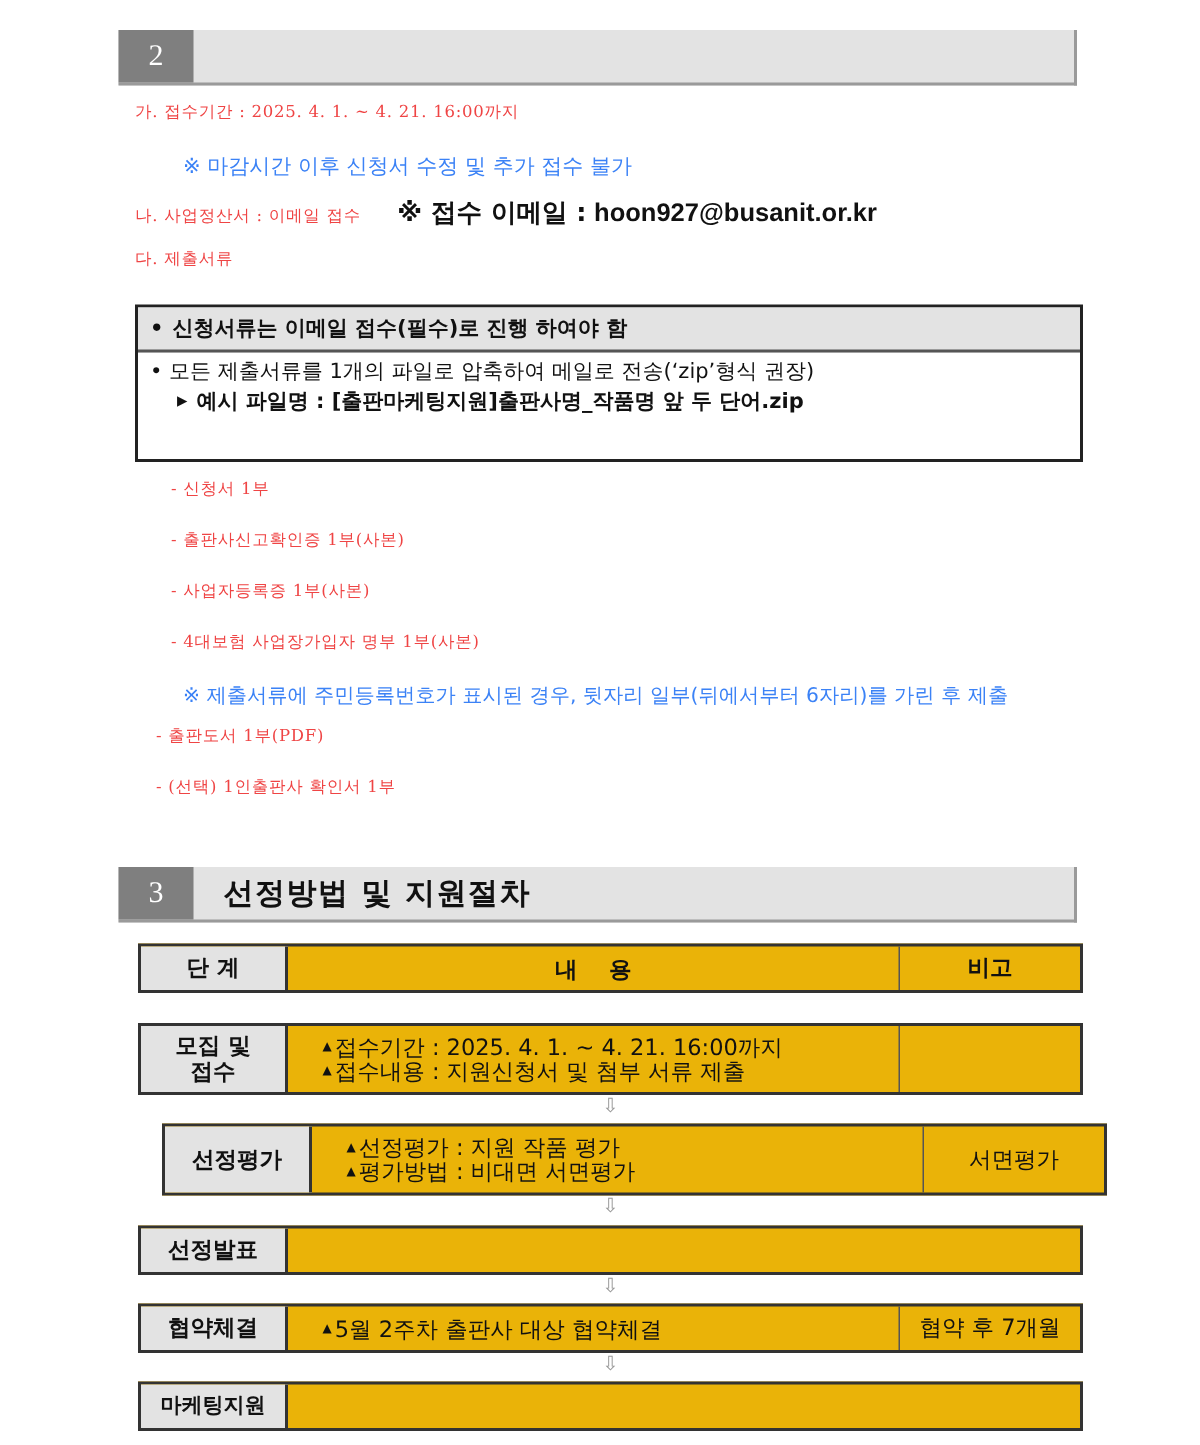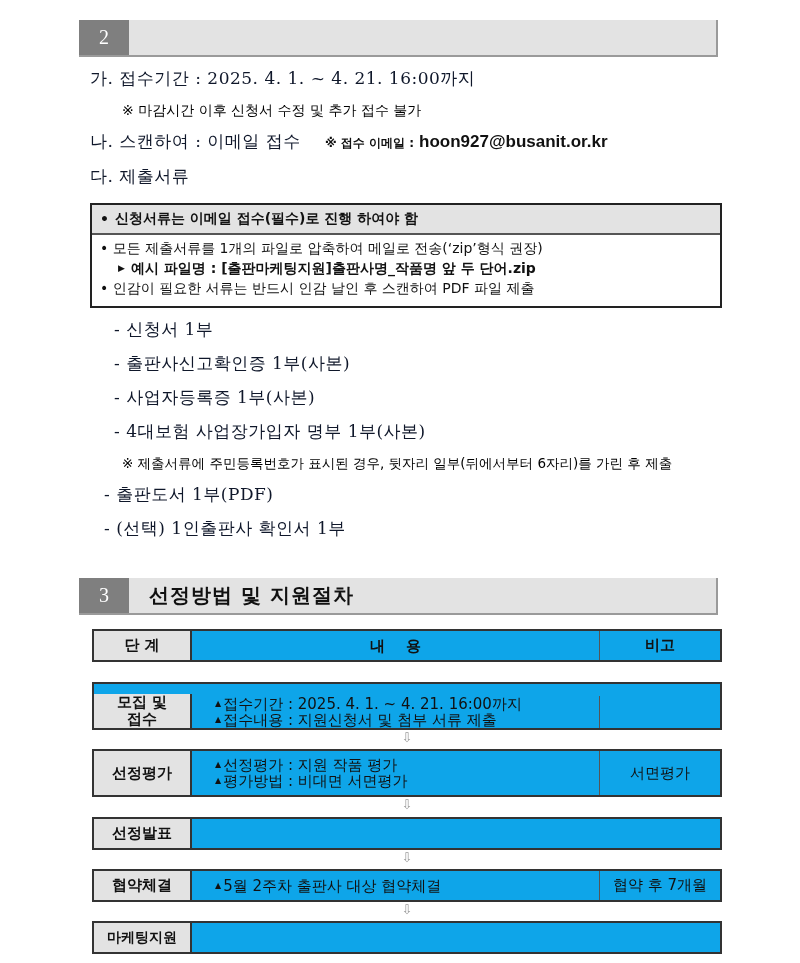--- a/index.html
+++ b/index.html
@@ -22,46 +22,46 @@
     display: flex; align-items: center; justify-content: center;
   }
   .sec-title {
     position: absolute; left: 70px; top: 4px; font-size: 20px; font-weight: bold;
     letter-spacing: 1px; color: #111;
   }
 
   
   .line-serif {
     position: absolute; font-family: "DejaVu Serif", "Liberation Serif", serif;
-    font-size: 17px; color: #0f172a; white-space: nowrap; letter-spacing: 0.5px;
+    font-size: 11px; color: #ef4444; white-space: nowrap; letter-spacing: 0.5px;
   }
   .line-sans {
     position: absolute; font-family: "DejaVu Sans", "Liberation Sans", sans-serif;
-    font-size: 14px; color: #000000; white-space: nowrap;
+    font-size: 14px; color: #3b82f6; white-space: nowrap;
   }
-  .email-bold { font-family: "DejaVu Sans", "Liberation Sans", sans-serif; font-weight: bold; font-size: 12px; color: #111; margin-top: 32px; }
+  .email-bold { font-family: "DejaVu Sans", "Liberation Sans", sans-serif; font-weight: bold; font-size: 17px; color: #111; margin-top: 32px; }
   .email-addr { font-family: "Liberation Sans", "DejaVu Sans", sans-serif; font-weight: bold; font-size: 17px; color: #111; }
 
   
   .notice {
     position: absolute; left: 90px; top: 203px; width: 632px; height: 105px;
     border: 2px solid #222; box-sizing: border-box;
   }
   .notice-head {
     height: 30px; background: #e3e3e3; border-bottom: 2px solid #555;
     font-size: 14px; font-weight: bold; display: flex; align-items: center; padding-left: 8px;
     box-sizing: border-box;
   }
   .notice-body { padding: 3px 8px; font-size: 14px; line-height: 20px; }
   .notice-body .row { white-space: nowrap; }
   .notice-body .sub { padding-left: 18px; font-weight: bold; }
   .tri-right { font-size: 9px; margin-right: 6px; vertical-align: 2px; }
 
   
-  .ptable { position: absolute; left: 92px; width: 630px; box-sizing: border-box; border: 2px solid #333; border-left-width: 2px; display: flex; background: #0ea5e9; }
+  .ptable { position: absolute; left: 92px; width: 630px; box-sizing: border-box; border: 2px solid #333; border-left-width: 2px; display: flex; background: #eab308; }
   .pc-stage {
     width: 98px; background: #e3e3e3; border-right: 2px solid #333; box-sizing: border-box;
     display: flex; align-items: center; justify-content: center; text-align: center;
     font-weight: bold; font-size: 15px; line-height: 17px;
   }
   .pc-content {
     width: 408px; border-right: 1px solid #555; box-sizing: border-box;
     display: flex; flex-direction: column; justify-content: center; padding-left: 23px;
     font-size: 15px; line-height: 16px;
   }
@@ -77,37 +77,36 @@
 <body>
 
 <div class="sec-bar" style="top:20px;">
   <div class="sec-num">2</div>
 </div>
 
 <div class="line-serif" style="left:90px; top:67px;">가. 접수기간 : 2025. 4. 1. ~ 4. 21. 16:00까지</div>
 <div class="line-sans" style="left:122px; top:102px; font-size:14px;">※ 마감시간 이후 신청서 수정 및 추가 접수 불가</div>
 
 <div class="abs" style="left:90px; top:130px; white-space:nowrap;">
-  <span class="line-serif" style="position:static;">나. 스캔하여 : 이메일 접수</span>
+  <span class="line-serif" style="position:static;">나. 사업정산서 : 이메일 접수</span>
   <span style="display:inline-block; width:14px;"></span>
   <span class="email-bold">※ 접수 이메일 :</span>
   <span class="email-addr">hoon927@busanit.or.kr</span>
 </div>
 
 <div class="line-serif" style="left:90px; top:165px;">다. 제출서류</div>
 
 <div class="notice">
   <div class="notice-head">
     <span style="margin-right:6px;">•</span>
     <span>신청서류는 이메일 접수(필수)로 진행 하여야 함</span>
   </div>
   <div class="notice-body">
     <div class="row"><span>• </span><span>모든 제출서류를 1개의 파일로 압축하여 메일로 전송(‘zip’형식 권장)</span></div>
     <div class="row sub"><span class="tri-right">▶</span><span>예시 파일명 : [출판마케팅지원]출판사명_작품명 앞 두 단어.zip</span></div>
-    <div class="row"><span>• </span><span>인감이 필요한 서류는 반드시 인감 날인 후 스캔하여 PDF 파일 제출</span></div>
   </div>
 </div>
 
 <div class="line-serif" style="left:114px; top:318px;">- 신청서 1부</div>
 <div class="line-serif" style="left:114px; top:352px;">- 출판사신고확인증 1부(사본)</div>
 <div class="line-serif" style="left:114px; top:386px;">- 사업자등록증 1부(사본)</div>
 <div class="line-serif" style="left:114px; top:420px;">- 4대보험 사업장가입자 명부 1부(사본)</div>
 <div class="line-sans" style="left:122px; top:455px; font-size:13.5px;">※ 제출서류에 주민등록번호가 표시된 경우, 뒷자리 일부(뒤에서부터 6자리)를 가린 후 제출</div>
 <div class="line-serif" style="left:104px; top:483px;">- 출판도서 1부(PDF)</div>
 <div class="line-serif" style="left:104px; top:517px;">- (선택) 1인출판사 확인서 1부</div>
@@ -116,33 +115,33 @@
   <div class="sec-num">3</div>
   <div class="sec-title">선정방법 및 지원절차</div>
 </div>
 
 <div class="ptable" style="top:629px; height:33px;">
   <div class="pc-stage">단 계</div>
   <div class="pc-content" style="align-items:center; padding-left:0; font-weight:bold; white-space:pre;">내    용</div>
   <div class="pc-note" style="font-weight:bold;">비고</div>
 </div>
 
-<div class="ptable" style="top:682px; height:48px;align-items:flex-end;">
+<div class="ptable" style="top:682px; height:48px;">
   <div class="pc-stage">
     <div><span>모집 및</span><br><span>접수</span></div>
   </div>
   <div class="pc-content">
     <div><span class="tri-up">▲</span><span>접수기간 : 2025. 4. 1. ~ 4. 21. 16:00까지</span></div>
     <div><span class="tri-up">▲</span><span>접수내용 : 지원신청서 및 첨부 서류 제출</span></div>
   </div>
   <div class="pc-note"></div>
 </div>
 <div class="arrow" style="top:730px;">⇩</div>
 
-<div class="ptable" style="top:749px; height:48px;">
+<div class="ptable" style="top:749px; height:48px;margin-left:16px;">
   <div class="pc-stage">선정평가</div>
   <div class="pc-content">
     <div><span class="tri-up">▲</span><span>선정평가 : 지원 작품 평가</span></div>
     <div><span class="tri-up">▲</span><span>평가방법 : 비대면 서면평가</span></div>
   </div>
   <div class="pc-note">서면평가</div>
 </div>
 <div class="arrow" style="top:797px;">⇩</div>
 
 <div class="ptable" style="top:817px; height:33px;">

